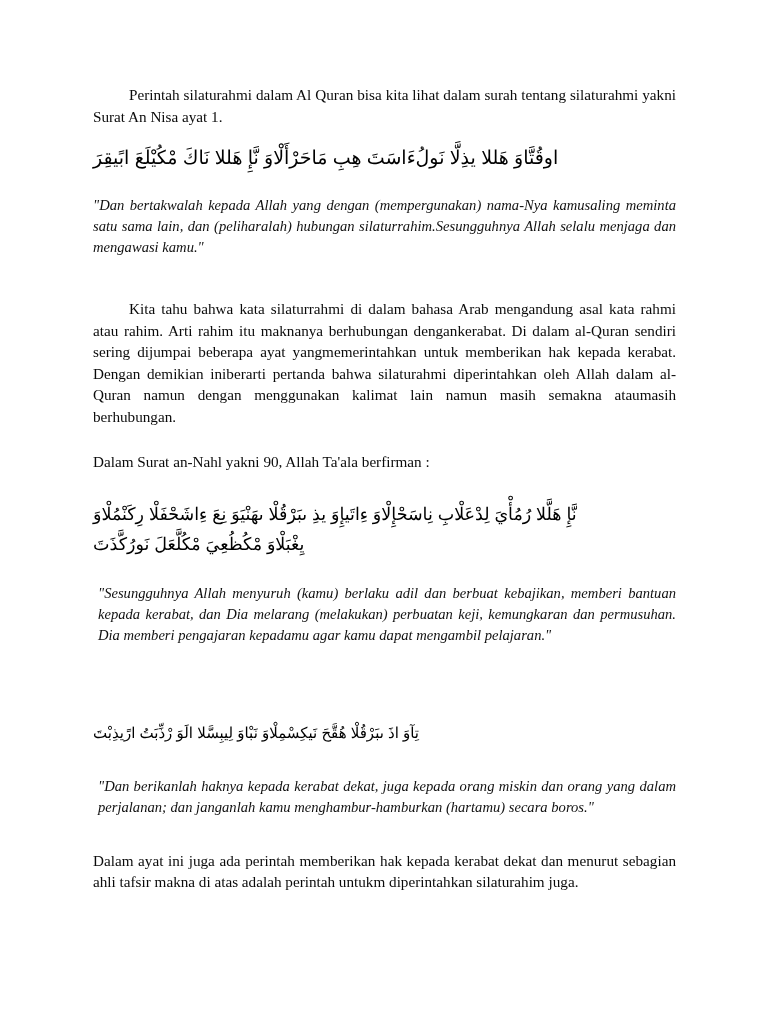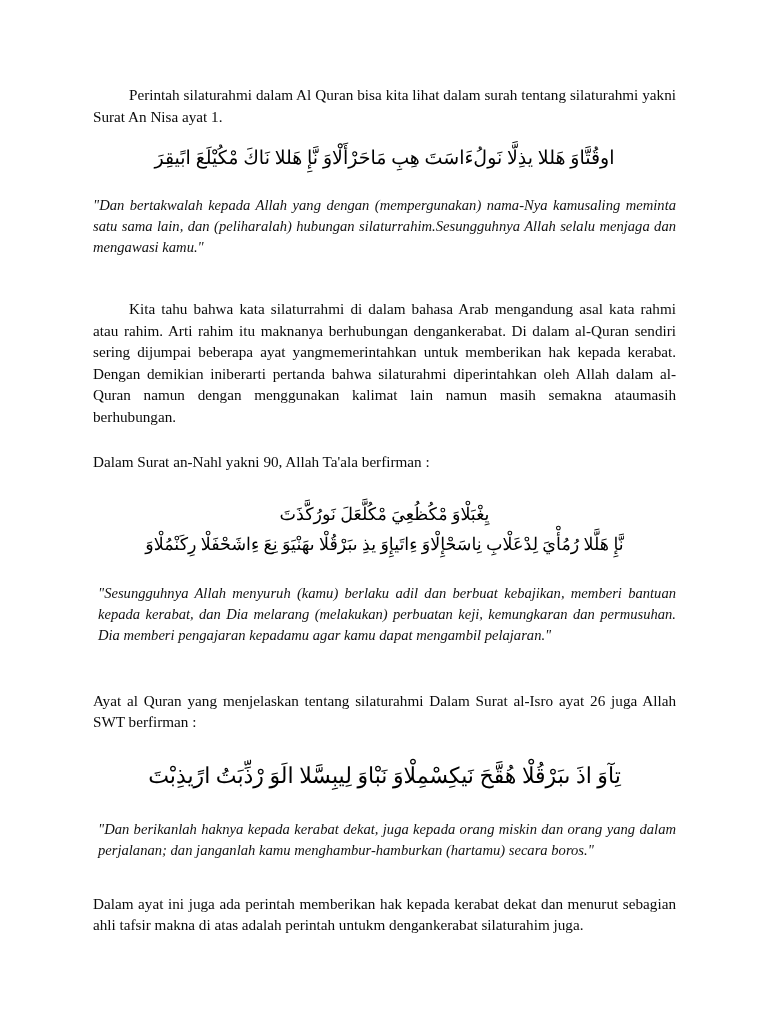--- a/index.html
+++ b/index.html
@@ -52,35 +52,35 @@
   }
   p.translation.nearly {
     padding-left: 5px;
   }
 
   
   .arabic {
     margin: 0;
     direction: ltr;
     unicode-bidi: bidi-override;
-    text-align: center;
+    text-align: left;
     color: #000000;
-    font-family: Liberation Serif, serif;
+    font-family: Liberation Sans, sans-serif;
     white-space: nowrap;
   }
   .arabic.sz-a {
     font-size: 19px;
     line-height: 30px;
   }
   .arabic.sz-b {
     font-size: 17.5px;
     line-height: 30px;
   }
   .arabic.sz-c {
-    font-size: 22px;
+    font-size: 15px;
     line-height: 34px;
   }
   .sp-16 { height: 16px; }
   .sp-20 { height: 20px; }
   .sp-22 { height: 22px; }
   .sp-24 { height: 24px; }
   .sp-26 { height: 26px; }
   .sp-32 { height: 32px; }
   .sp-40 { height: 40px; }
 </style>
@@ -103,42 +103,41 @@
     <div class="sp-40"></div>
 
     <p class="body indent">Kita tahu bahwa kata silaturrahmi di dalam bahasa Arab mengandung asal kata rahmi atau rahim. Arti rahim itu maknanya berhubungan dengankerabat. Di dalam al-Quran sendiri sering dijumpai beberapa ayat yangmemerintahkan untuk memberikan hak kepada kerabat. Dengan demikian iniberarti pertanda bahwa silaturahmi diperintahkan oleh Allah dalam al-Quran namun dengan menggunakan kalimat lain namun masih semakna ataumasih berhubungan.</p>
 
     <div class="sp-24"></div>
 
     <p class="body">Dalam Surat an-Nahl yakni 90, Allah Ta'ala berfirman :</p>
 
     <div class="sp-26"></div>
 
+    <p class="arabic sz-b">وَالْمُنْكَرِ الْفَحْشَاءِ عَنِ وَيَنْهَى الْقُرْبَى ذِي وَإِيتَاءِ وَالْإِحْسَانِ بِالْعَدْلِ يَأْمُرُ اللَّهَ إِنَّ</p>
     <p class="arabic sz-b">تَذَكَّرُونَ لَعَلَّكُمْ يَعِظُكُمْ وَالْبَغْيِ</p>
-    <p class="arabic sz-b">وَالْمُنْكَرِ الْفَحْشَاءِ عَنِ وَيَنْهَى الْقُرْبَى ذِي وَإِيتَاءِ وَالْإِحْسَانِ بِالْعَدْلِ يَأْمُرُ اللَّهَ إِنَّ</p>
 
     <div class="sp-24"></div>
 
     <p class="translation nearly">"Sesungguhnya Allah menyuruh (kamu) berlaku adil dan berbuat kebajikan, memberi bantuan kepada kerabat, dan Dia melarang (melakukan) perbuatan keji, kemungkaran dan permusuhan. Dia memberi pengajaran kepadamu agar kamu dapat mengambil pelajaran."</p>
 
     <div class="sp-20"></div>
 
 
     <div class="sp-24"></div>
 
-    <p class="body">Ayat al Quran yang menjelaskan tentang silaturahmi Dalam Surat al-Isro ayat 26 juga Allah SWT berfirman :</p>
 
     <div class="sp-26"></div>
 
     <p class="arabic sz-c">تَبْذِيرًا تُبَذِّرْ وَلَا السَّبِيلِ وَابْنَ وَالْمِسْكِينَ حَقَّهُ الْقُرْبَى ذَا وَآتِ</p>
 
     <div class="sp-26"></div>
 
     <p class="translation nearly">"Dan berikanlah haknya kepada kerabat dekat, juga kepada orang miskin dan orang yang dalam perjalanan; dan janganlah kamu menghambur-hamburkan (hartamu) secara boros."</p>
 
     <div class="sp-32"></div>
 
-    <p class="body">Dalam ayat ini juga ada perintah memberikan hak kepada kerabat dekat dan menurut sebagian ahli tafsir makna di atas adalah perintah untukm dengankerabat silaturahim juga.</p>
+    <p class="body">Dalam ayat ini juga ada perintah memberikan hak kepada kerabat dekat dan menurut sebagian ahli tafsir makna di atas adalah perintah untukm diperintahkan silaturahim juga.</p>
 
     <div class="sp-24"></div>
 
   </div>
 </div>
 
 </body></html>

